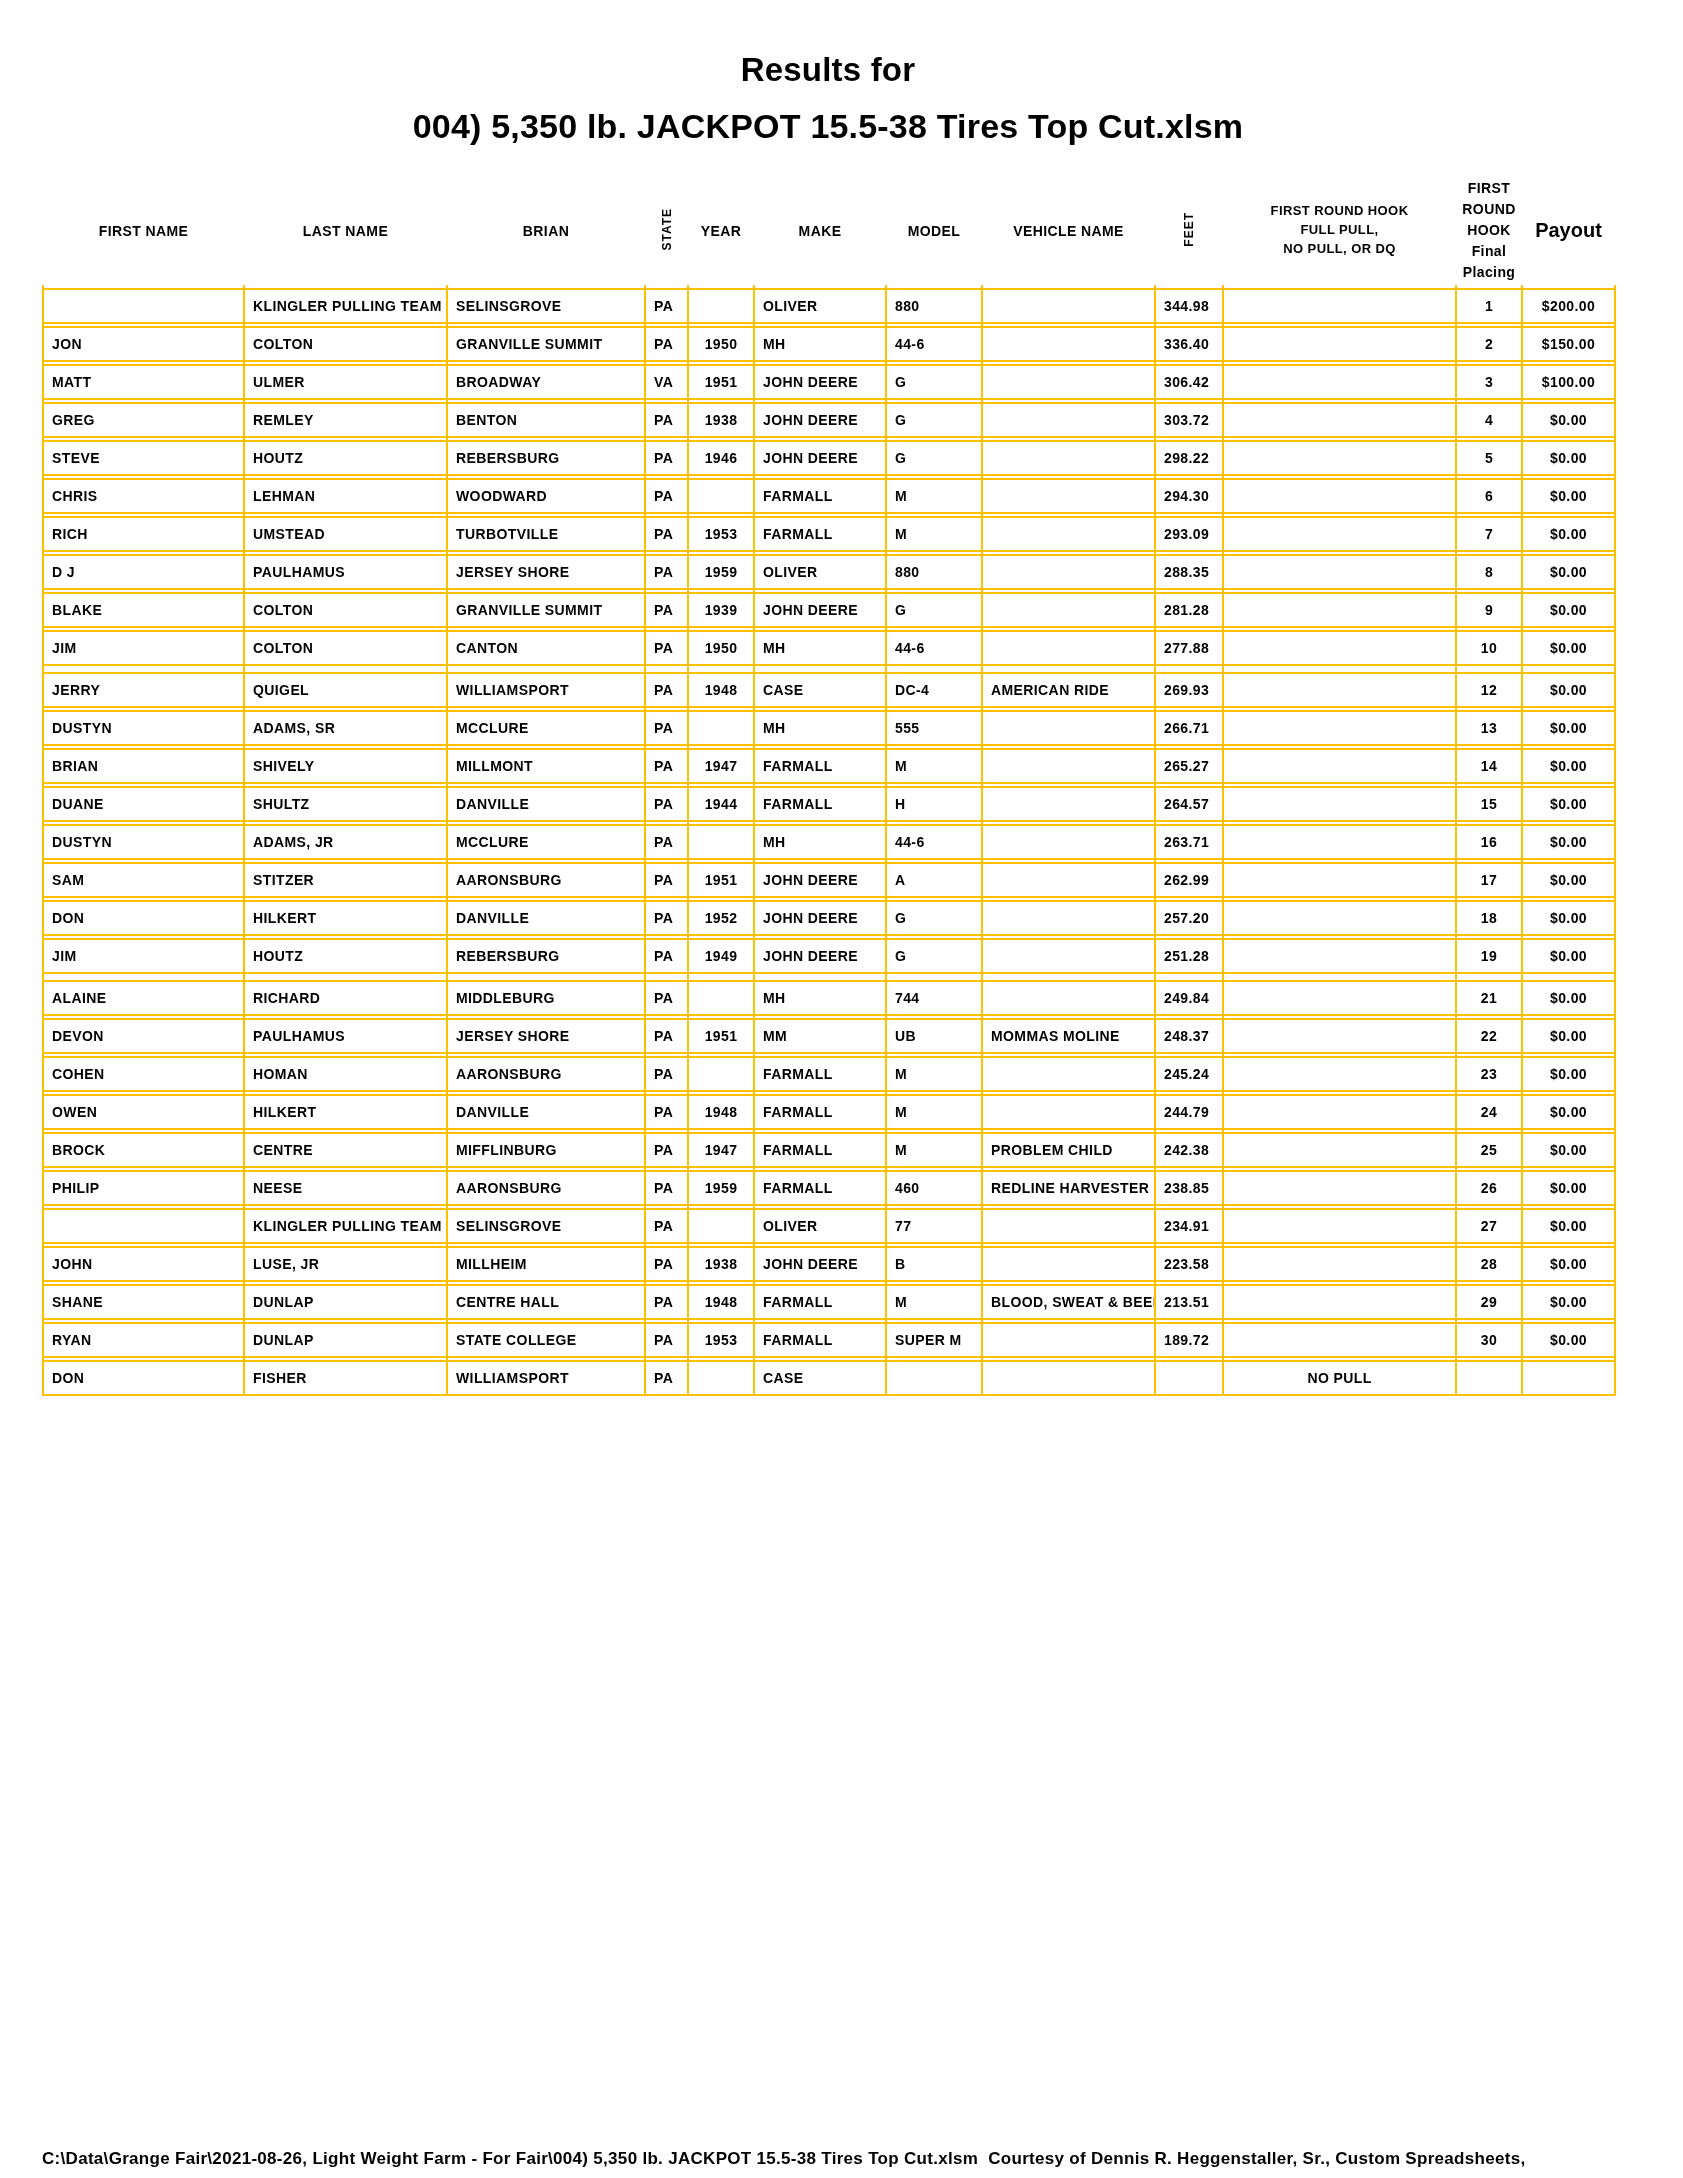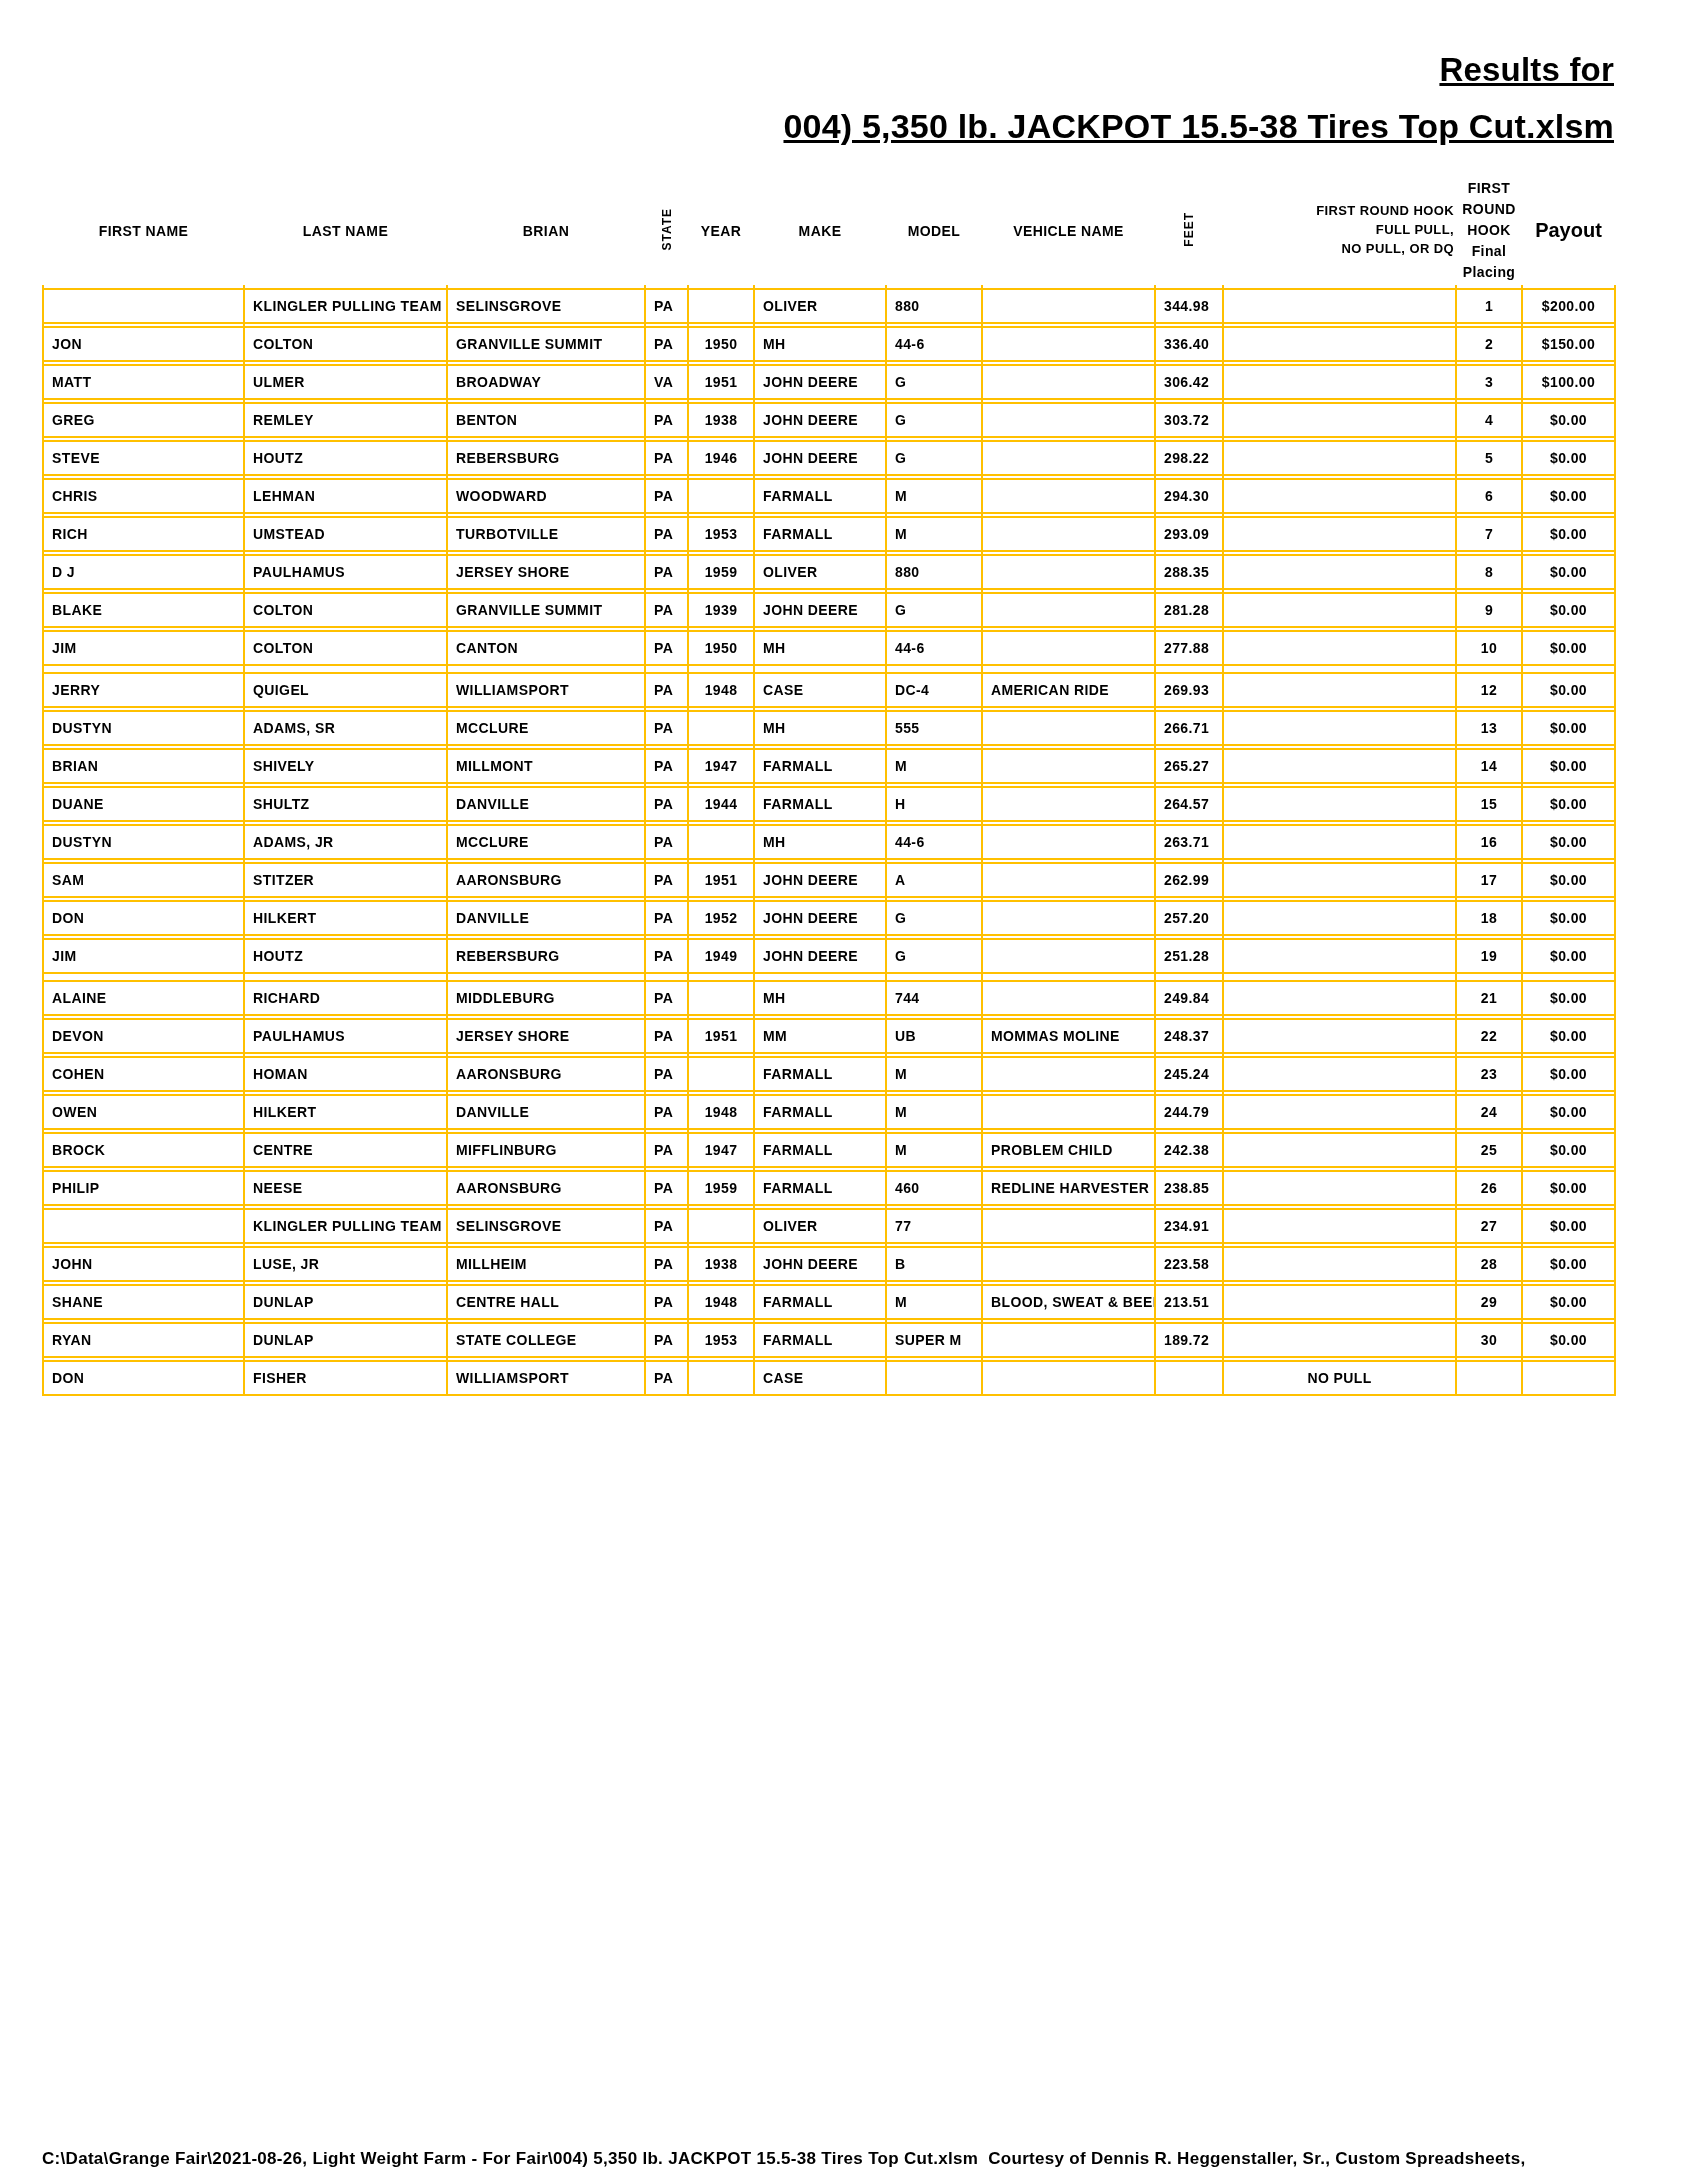--- a/index.html
+++ b/index.html
@@ -9,21 +9,21 @@
     width: 1683px; height: 2178px;
     background: #ffffff;
     font-family: "Liberation Sans", sans-serif;
     font-weight: bold;
     color: #000;
     position: relative;
     overflow: hidden;
   }
   .page { position: relative; width: 1683px; height: 2178px; }
 
-  .titles { width: 1572px; margin: 0 0 0 42px; text-align: right; text-decoration: underline; }
+  .titles { width: 1572px; margin: 0 0 0 42px; text-align: center; }
   .title-line1 { font-size: 33px; margin: 51px 0 0 0; letter-spacing: 0.2px; }
   .title-line2 { font-size: 34px; margin: 18px 0 0 0; letter-spacing: 0.2px; }
 
   table.results {
     margin: 14px 0 0 42px;
     width: 1572px;
     border-collapse: collapse;
     table-layout: fixed;
   }
   thead th {
@@ -35,21 +35,21 @@
     text-align: center;
     border: none;
   }
   th .vert {
     writing-mode: vertical-rl;
     transform: rotate(180deg);
     display: inline-block;
     font-size: 12px;
     letter-spacing: 1px;
   }
-  th.hook-header   { font-size: 13px; line-height: 1.45; white-space: pre-line; text-align: right; }
+  th.hook-header   { font-size: 13px; line-height: 1.45; white-space: pre-line; }
   th.placing-header{ font-size: 14px; line-height: 1.5;  white-space: pre-line; }
   th.payout-header { font-size: 20px; letter-spacing: 0; }
 
   tbody tr.spacer td {
     height: 4px;
     padding: 0;
     border-left: 2px solid var(--grid);
     border-right: 2px solid var(--grid);
   }
   tbody tr.data td {

